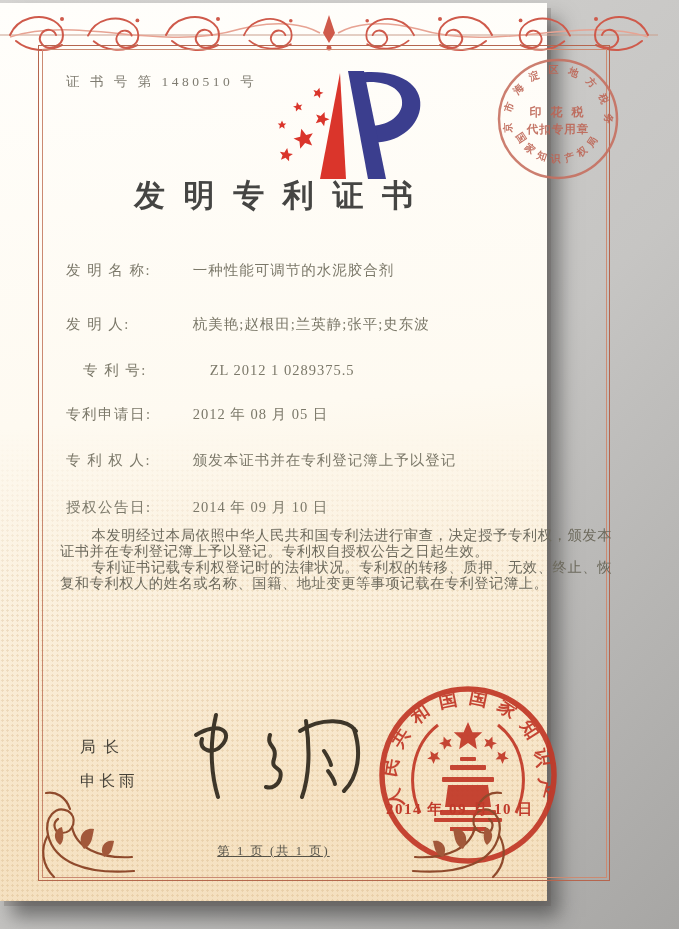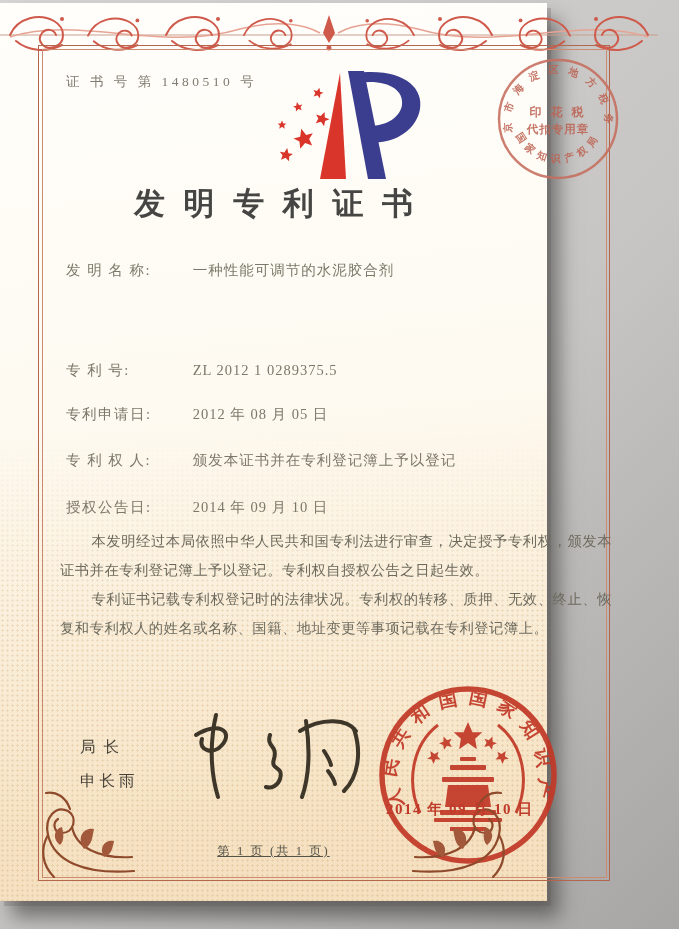--- a/index.html
+++ b/index.html
@@ -16,27 +16,27 @@
         mask-image:linear-gradient(180deg,transparent,#000 40%);}
   .frame{position:absolute;left:38px;top:42px;width:570px;height:834px;border:1px solid #b5654e;}
   .frame::after{content:"";position:absolute;inset:2.5px;border:1px solid #cb8a72;}
   .top-band{position:absolute;left:0;top:4px;width:658px;height:54px;}
   .corner{position:absolute;width:122px;height:100px;top:780px;}
   .corner-left{left:14px;}
   .corner-right{right:14px;transform:scaleX(-1);}
   .cert-no{position:absolute;left:66px;top:70px;font-size:13.5px;letter-spacing:3.5px;color:#7f7c71;}
   .logo{position:absolute;left:252px;top:64px;width:180px;height:120px;}
   .tax-seal{position:absolute;left:492px;top:50px;width:132px;height:132px;opacity:.88;}
-  .title{position:absolute;left:0;right:0;top:172px;margin:8px;text-align:center;
+  .title{position:absolute;left:0;right:0;top:172px;margin:0;text-align:center;
          font-size:31px;font-weight:600;color:#454543;letter-spacing:.6em;text-indent:.6em;}
   .field-row{position:absolute;left:66px;font-size:14.5px;color:#7b7869;letter-spacing:1px;white-space:nowrap;}
   .field-row .flabel{display:inline-block;min-width:122px;letter-spacing:1.5px;}
-  .fr0{top:258px;} .fr1{top:312px;} .fr2{top:358px;} .fr3{top:402px;} .fr4{top:448px;} .fr5{top:495px;}
+  .fr0{top:258px;} .fr1{top:312px;} .fr2{top:358px;margin-left:17px;} .fr3{top:402px;} .fr4{top:448px;} .fr5{top:495px;}
   .body-text{position:absolute;left:60px;top:524px;width:552px;}
-  .body-text p{margin:0;font-size:14.3px;line-height:29px;color:#6d6a5d;
+  .body-text p{margin:0;font-size:14.3px;line-height:16px;color:#6d6a5d;
                text-align:justify;text-indent:2.2em;letter-spacing:.5px;}
   .sig-title{position:absolute;left:80px;top:734px;font-size:15.5px;letter-spacing:8px;color:#454138;}
   .sig-name{position:absolute;left:80px;top:768px;font-size:15.5px;letter-spacing:4px;color:#454138;}
   .signature-svg{position:absolute;left:182px;top:698px;width:195px;height:108px;}
   .official-seal{position:absolute;left:372px;top:676px;width:192px;height:192px;opacity:.93;}
   .seal-date{position:absolute;left:386px;top:797px;font-size:15px;font-weight:bold;
              color:#c03a2a;letter-spacing:1.5px;z-index:5;}
   .footer{position:absolute;left:0;right:0;top:840px;text-align:center;
           font-size:12.5px;color:#565349;letter-spacing:2px;text-decoration:underline;}
   svg text{font-family:"Liberation Serif","DejaVu Serif",serif;}
@@ -112,20 +112,24 @@
       </text>
       <text x="66" y="63" text-anchor="middle" font-size="12" font-weight="bold" fill="#bd6353" letter-spacing="3">印 花 税</text>
       <text x="66" y="80" text-anchor="middle" font-size="11.5" font-weight="bold" fill="#bd6353" letter-spacing="1">代扣专用章</text>
     </svg>
 
     <h1 class="title">发明专利证书</h1>
 
     <div class="field-row fr0">
       <span class="flabel">发 明 名 称:</span>
       <span class="fvalue">一种性能可调节的水泥胶合剂</span>
+    </div>
+    <div class="field-row fr1">
+      <span class="flabel">发  明  人:</span>
+      <span class="fvalue">杭美艳;赵根田;兰英静;张平;史东波</span>
     </div>
     <div class="field-row fr2">
       <span class="flabel">专  利  号:</span>
       <span class="fvalue">ZL 2012 1 0289375.5</span>
     </div>
     <div class="field-row fr3">
       <span class="flabel">专利申请日:</span>
       <span class="fvalue">2012 年 08 月 05 日</span>
     </div>
     <div class="field-row fr4">

